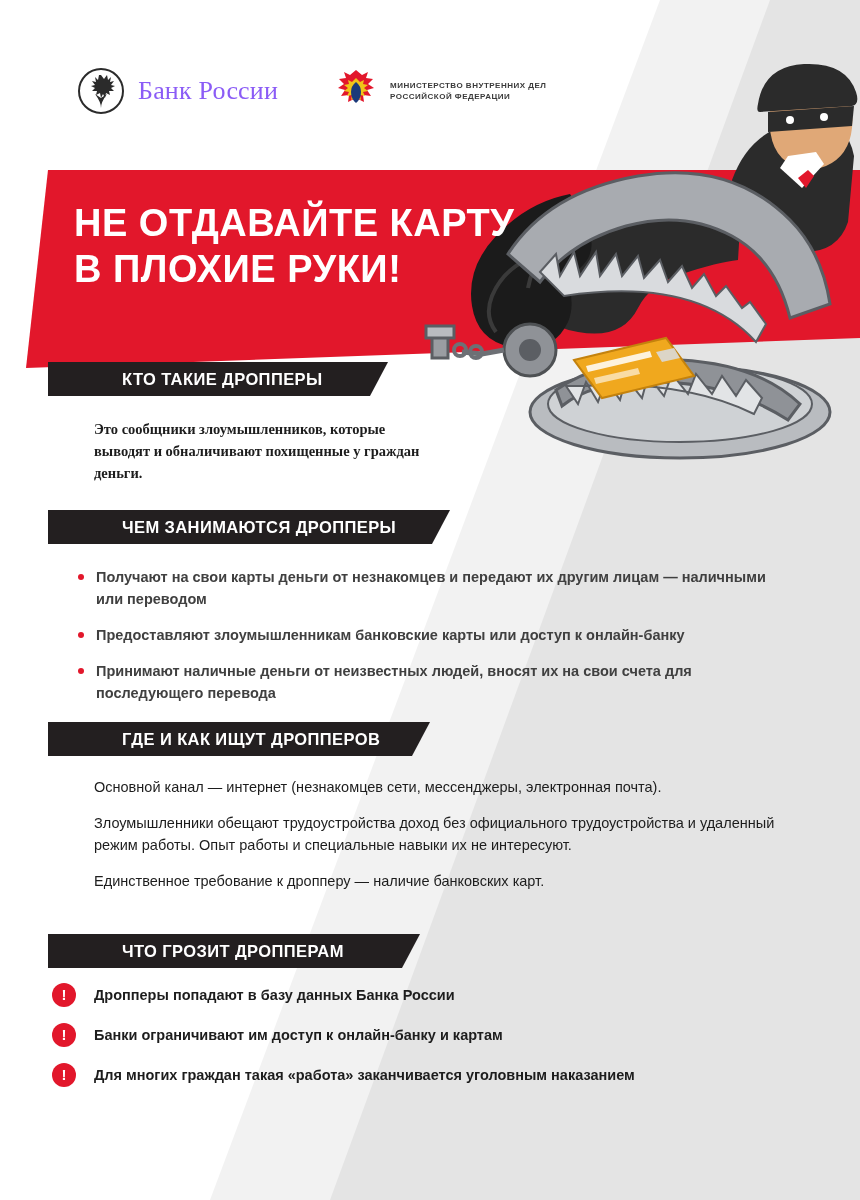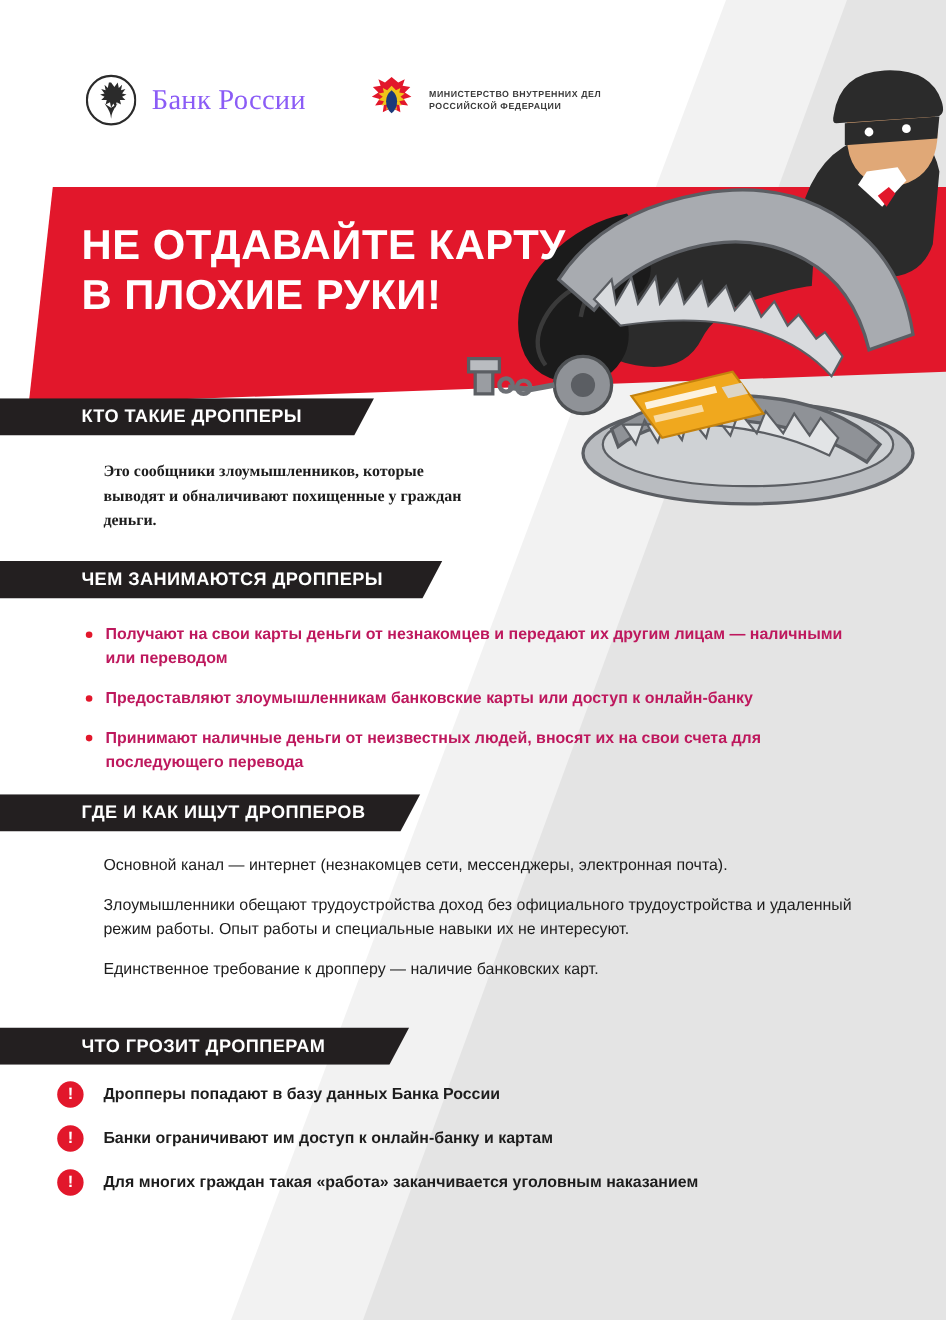--- a/index.html
+++ b/index.html
@@ -115,20 +115,21 @@
     height: 520px;
     z-index: 4;
     pointer-events: none;
   }
 
   
   .section-head {
     position: absolute;
     height: 34px;
     z-index: 6;
+    margin-left: 48px;
   }
   .section-head .tag-bg {
     position: absolute;
     left: 0;
     top: 0;
     height: 34px;
     width: 100%;
   }
   .section-head .tag-label {
     position: absolute;
@@ -169,21 +170,21 @@
     margin: 0;
     padding: 0;
   }
   ul.red-bullets li {
     position: relative;
     padding-left: 22px;
     margin-bottom: 14px;
     font-size: 14.5px;
     line-height: 22px;
     font-weight: bold;
-    color: #be185d;
+    color: #404040;
   }
   ul.red-bullets li:last-child {
     margin-bottom: 0;
   }
   ul.red-bullets li::before {
     content: "";
     position: absolute;
     left: 4px;
     top: 8px;
     width: 6px;

